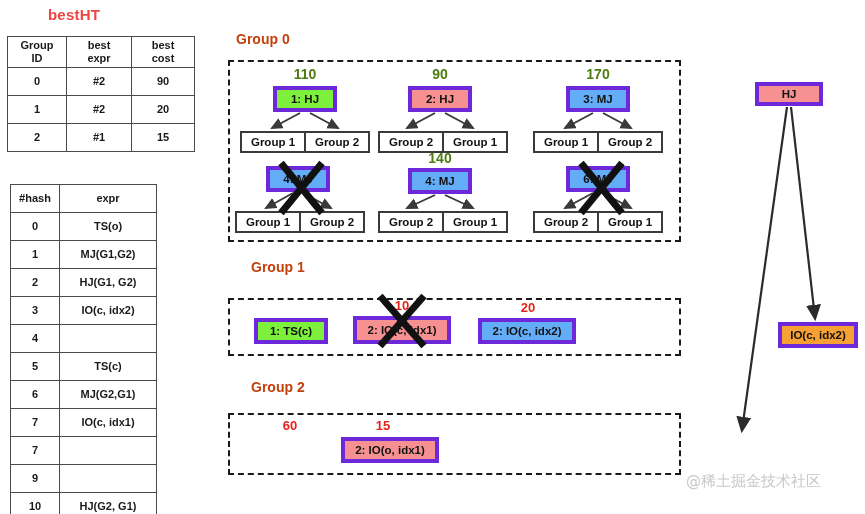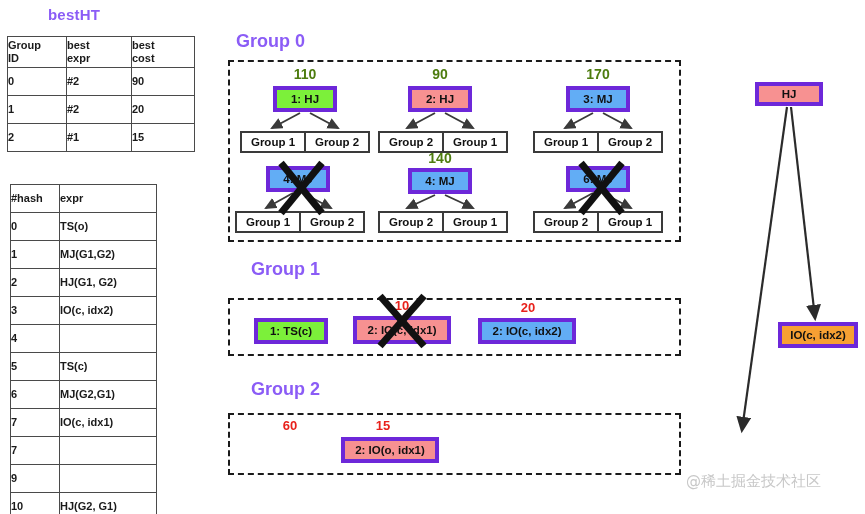--- a/index.html
+++ b/index.html
@@ -14,42 +14,42 @@
     position: relative;
     width: 865px;
     height: 514px;
     background: #ffffff;
     overflow: hidden;
   }
   .abs { position: absolute; }
 
   
   .red-title {
-    color: #8b5cf6;
+    color: #ef4444;
     font-weight: bold;
     font-size: 15px;
     letter-spacing: .2px;
     white-space: nowrap;
   }
   .group-title {
-    color: #8b5cf6;
-    font-weight: bold;
-    font-size: 18px;
+    color: #c2410c;
+    font-weight: bold;
+    font-size: 14px;
     white-space: nowrap;
   }
 
   
   table.ht {
     border-collapse: collapse;
     table-layout: fixed;
     background: #fff;
   }
   table.ht td {
     border: 1px solid #4a4a4a;
-    text-align: left;
+    text-align: center;
     font-size: 11px;
     font-weight: bold;
     color: #1a1a1a;
     padding: 0;
     line-height: 1.15;
     margin-top: 23px;
   }
   table.ht td.hdr { font-weight: bold; }
   td.red { color: #e8221c; }
 

